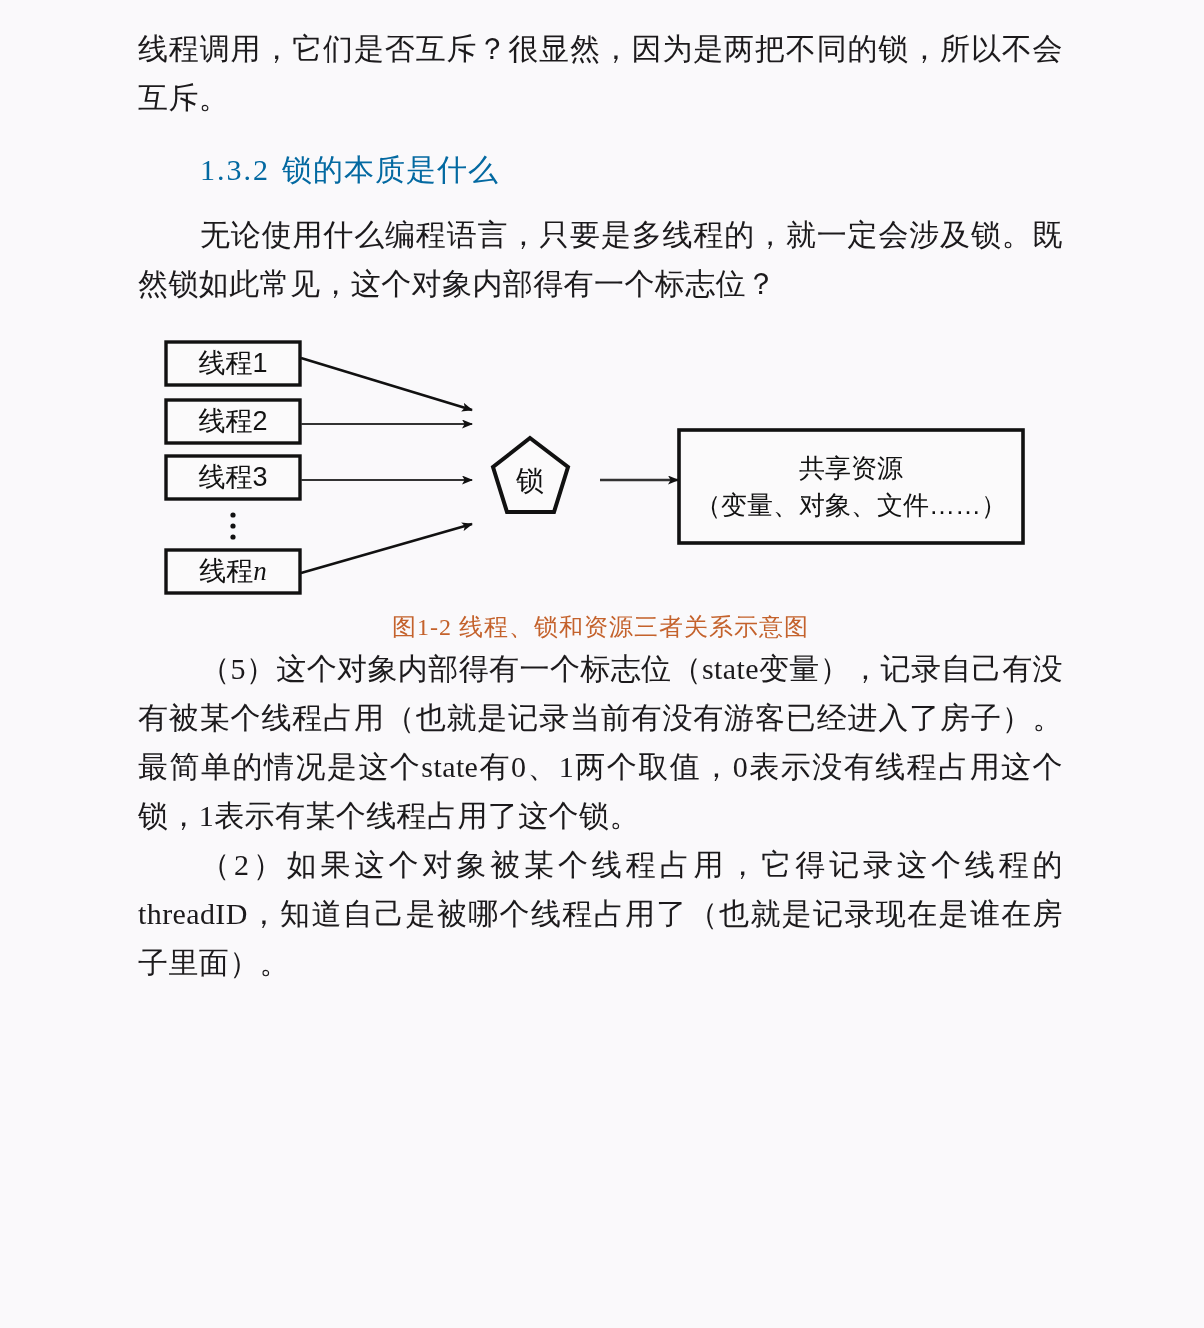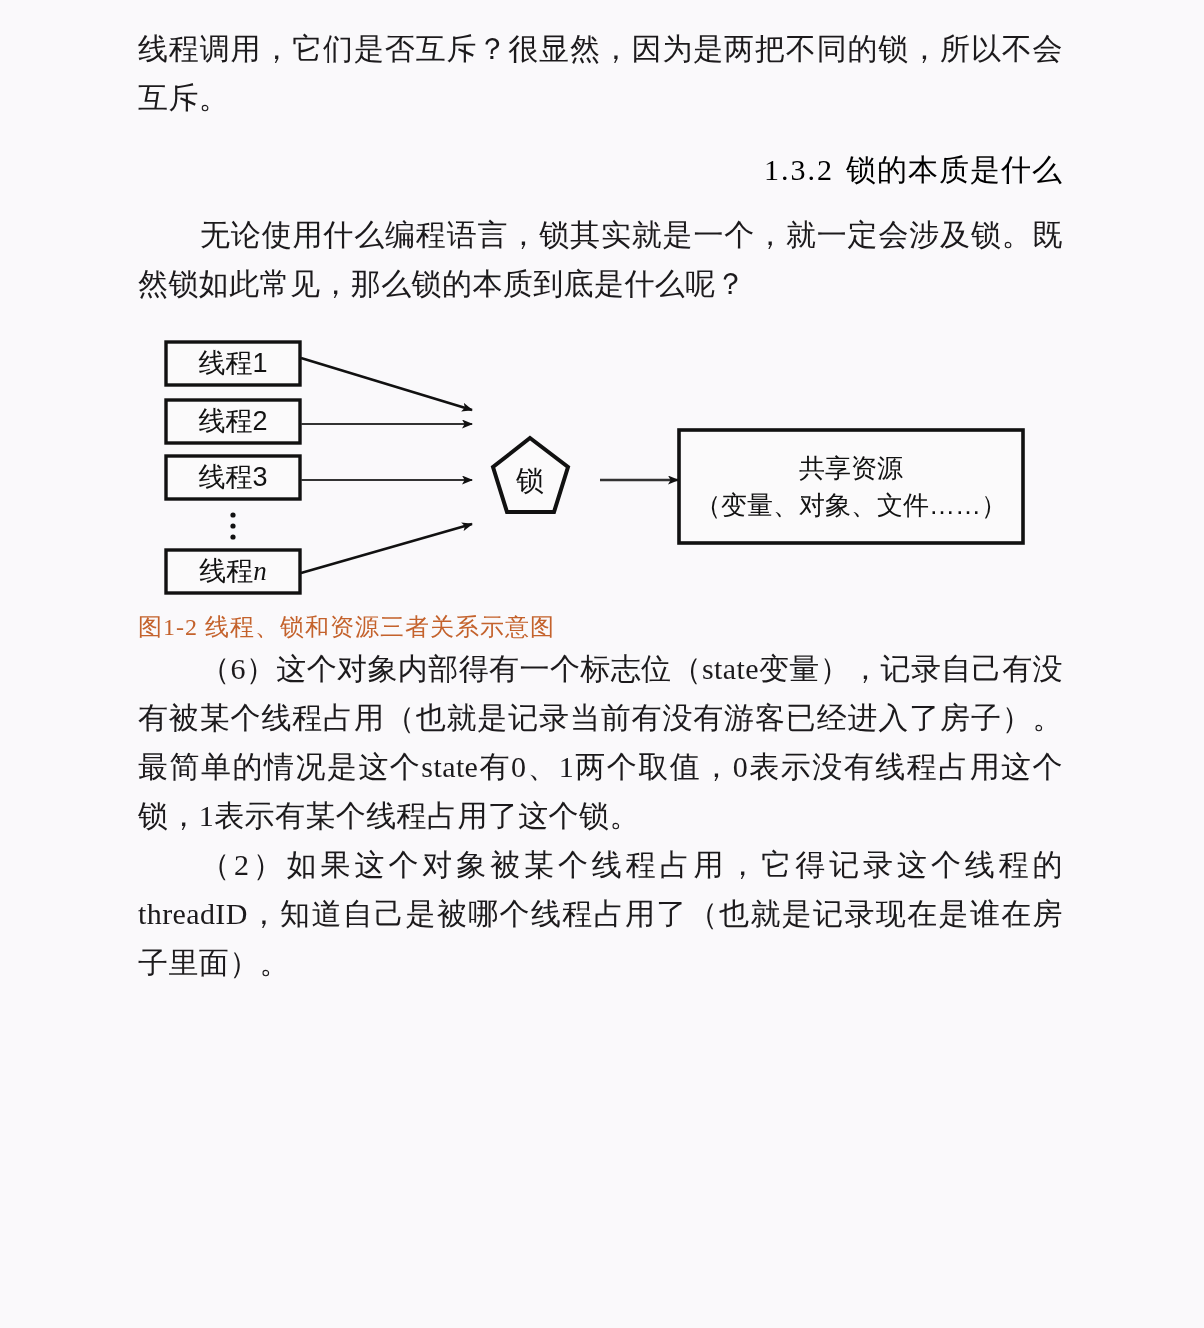--- a/index.html
+++ b/index.html
@@ -43,40 +43,39 @@
     text-indent: 62px;
   }
 
   h2.section-heading {
     margin: 26px 0 18px 0;
     padding-left: 62px;
     font-size: 30px;
     line-height: 44px;
     font-weight: normal;
     letter-spacing: 1px;
-    color: #000000;
-    text-align: right;
+    color: #0369a1;
   }
   h2.section-heading .num {
     letter-spacing: 2px;
     margin-right: 12px;
   }
 
   
   .figure {
     position: relative;
     width: 925px;
     height: 268px;
     margin: 26px 0 0 0;
   }
   .figure svg { display: block; }
 
   .fig-caption {
     margin: 8px 0 0 0;
-    text-align: left;
+    text-align: center;
     font-size: 24px;
     line-height: 34px;
     color: #c4622c;
     letter-spacing: 1px;
   }
 
   .box-label {
     font-family: "Liberation Sans", "DejaVu Sans", sans-serif;
     font-size: 27px;
     fill: #121212;
@@ -101,21 +100,21 @@
 
 <div class="page">
   <div class="content">
 
     <p class="body-text">线程调用，它们是否互斥？很显然，因为是两把不同的锁，所以不会互斥。</p>
 
     <h2 class="section-heading">
       <span class="num">1.3.2</span><span>锁的本质是什么</span>
     </h2>
 
-    <p class="body-text indent">无论使用什么编程语言，锁其实就是一个，就一定会涉及锁。既然锁如此常见，那么锁的本质到底是什么呢？</p>
+    <p class="body-text indent">无论使用什么编程语言，只要是多线程的，就一定会涉及锁。既然锁如此常见，这个对象内部得有一个标志位？</p>
 
 
     <div class="figure">
       <svg width="925" height="268" viewBox="0 0 925 268" xmlns="http://www.w3.org/2000/svg">
         <defs>
           <marker id="arrowhead" markerWidth="11" markerHeight="9" refX="10" refY="4.5" orient="auto" markerUnits="userSpaceOnUse">
             <path d="M0,0 L11,4.5 L0,9 L2.6,4.5 z" fill="#111111"></path>
           </marker>
         </defs>
 
@@ -161,18 +160,18 @@
           <rect x="541" y="96" width="344" height="113" fill="#fbfafb" stroke="#111111" stroke-width="3.6"></rect>
           <text class="res-label" x="713" y="143" text-anchor="middle">共享资源</text>
           <text class="res-label" x="713" y="180" text-anchor="middle">（变量、对象、文件……）</text>
         </g>
       </svg>
     </div>
 
     <p class="fig-caption">图1-2 线程、锁和资源三者关系示意图</p>
 
 
-    <p class="body-text indent">（6）这个对象内部得有一个标志位（state变量），记录自己有没有被某个线程占用（也就是记录当前有没有游客已经进入了房子）。最简单的情况是这个state有0、1两个取值，0表示没有线程占用这个锁，1表示有某个线程占用了这个锁。</p>
+    <p class="body-text indent">（5）这个对象内部得有一个标志位（state变量），记录自己有没有被某个线程占用（也就是记录当前有没有游客已经进入了房子）。最简单的情况是这个state有0、1两个取值，0表示没有线程占用这个锁，1表示有某个线程占用了这个锁。</p>
 
     <p class="body-text indent">（2）如果这个对象被某个线程占用，它得记录这个线程的threadID，知道自己是被哪个线程占用了（也就是记录现在是谁在房子里面）。</p>
 
   </div>
 </div>
 
 </body></html>

